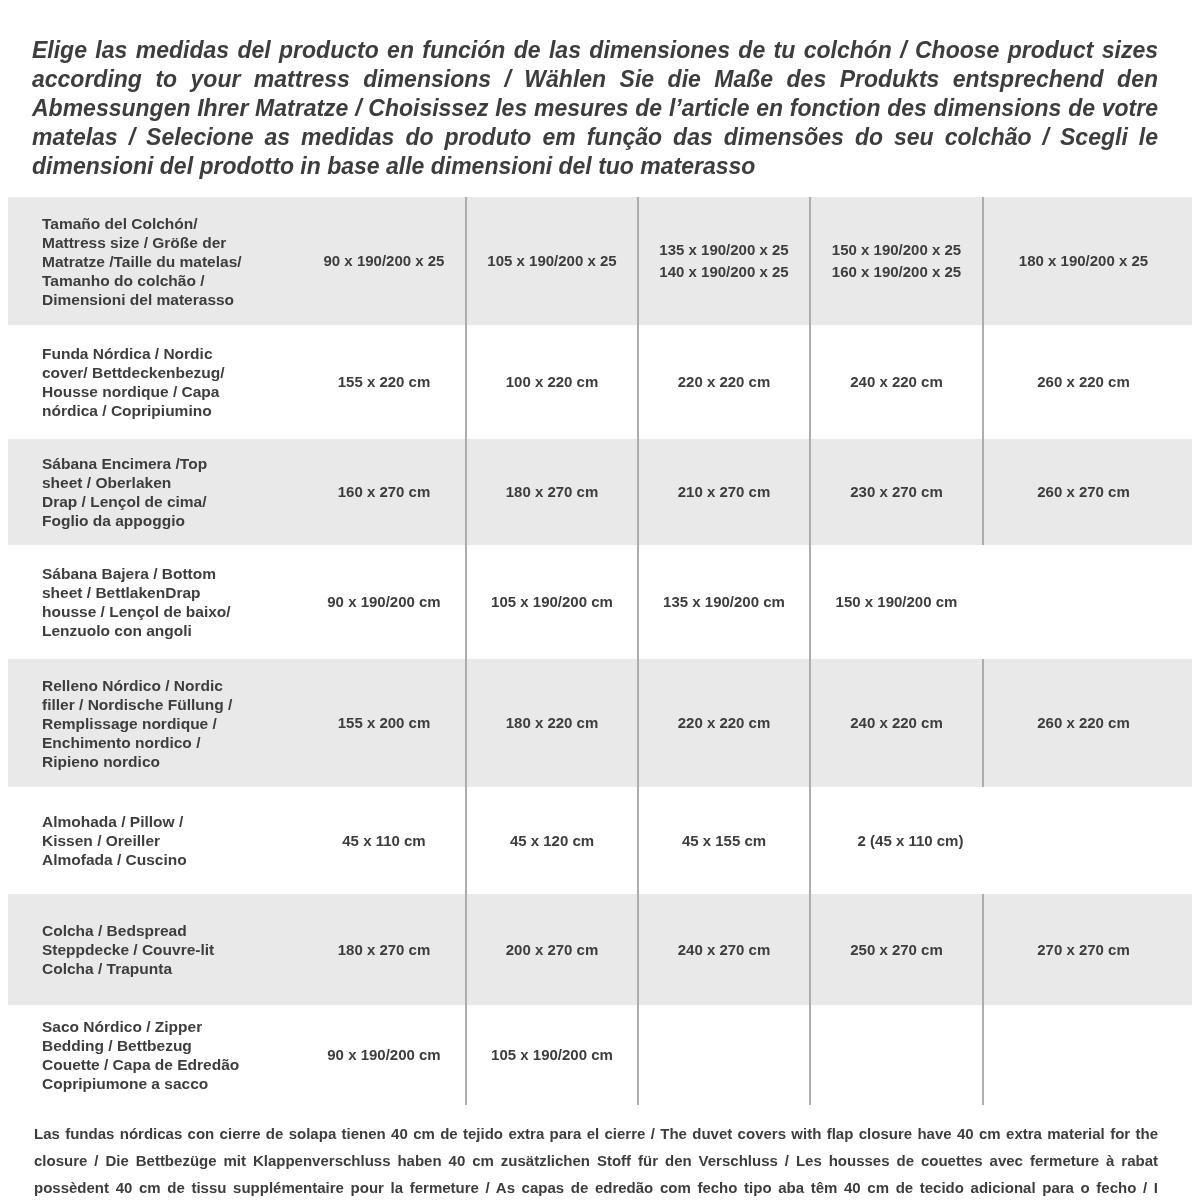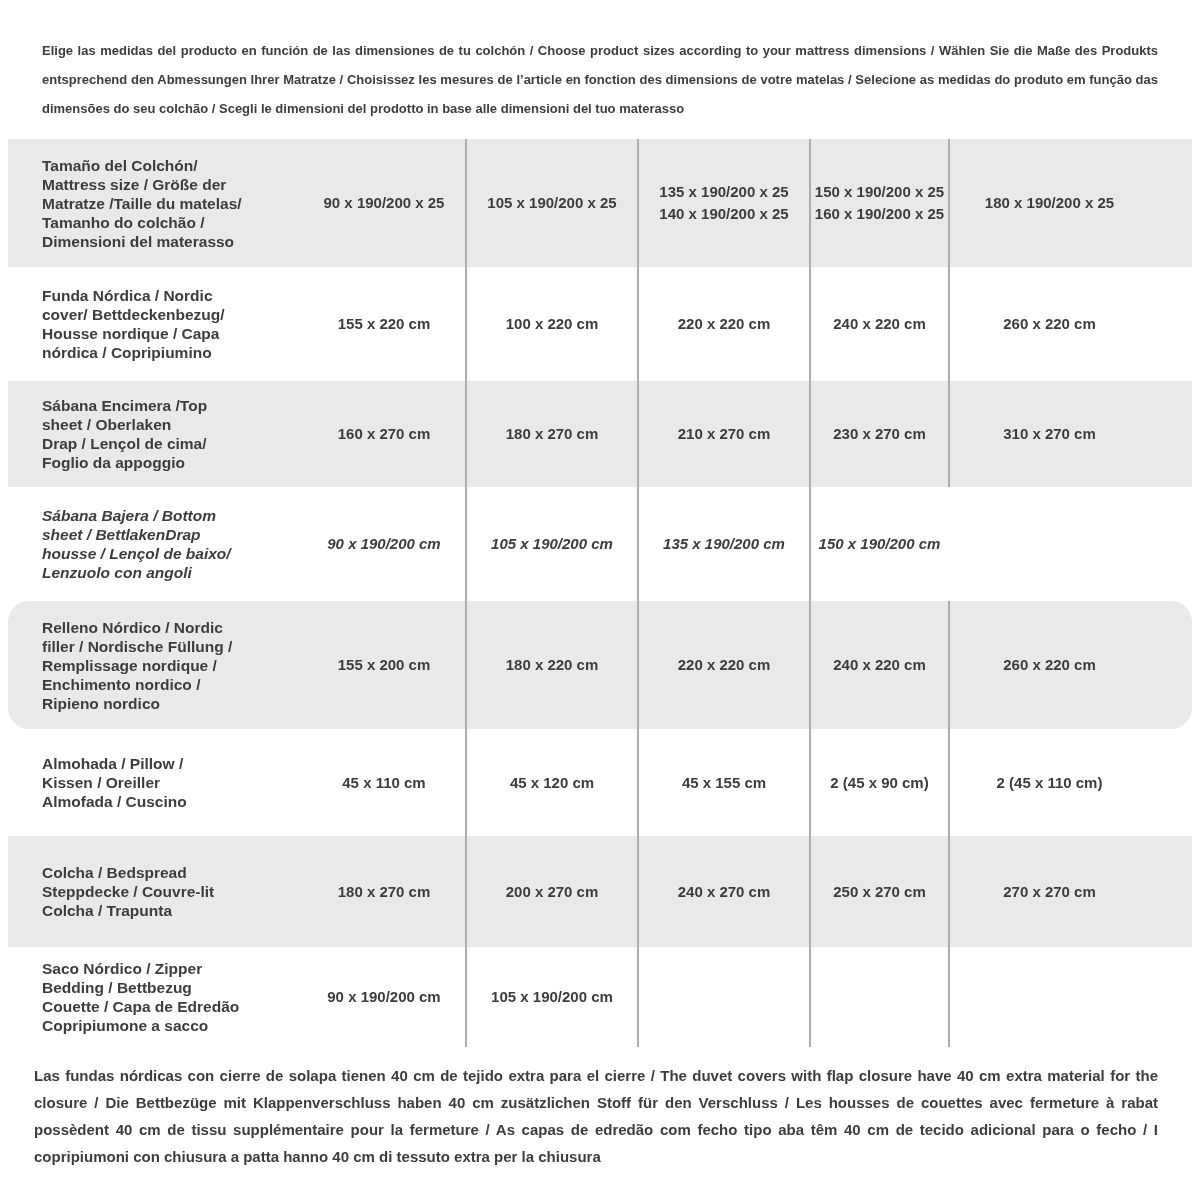--- a/index.html
+++ b/index.html
@@ -9,24 +9,25 @@
   }
   body {
     width: 1200px;
     height: 1200px;
     font-family: "Liberation Sans", "DejaVu Sans", sans-serif;
     font-weight: bold;
     color: #3d3d3d;
     overflow: hidden;
   }
   .intro {
-    margin: 36px 42px 0 42px;
-    font-size: 13px;
+    margin: 36px 42px 0 32px;
+    font-size: 23px;
     line-height: 29px;
     text-align: justify;
+    font-style: italic;
   }
   .size-table {
     margin: 16px 0 0 8px;
     width: 1184px;
   }
   .trow { display: flex; }
   .trow.gray { background: #e9e9e9; }
   .cell {
     box-sizing: border-box;
     display: flex;
@@ -44,27 +45,27 @@
     justify-content: center;
     text-align: center;
     font-size: 15px;
     line-height: 22px;
     white-space: pre-line;
   }
   .cell.val + .cell.val { border-left: 2px solid #adadad; }
   .c1 { width: 162px; }
   .c2 { width: 172px; }
   .c3 { width: 172px; }
-  .c4 { width: 139px; }
+  .c4 { width: 173px; }
   .c5 { width: 201px; }
   .h1 { height: 128px; }
   .h2 { height: 114px; }
   .h3 { height: 106px; }
-  .h4 { height: 114px; font-style: italic; }
-  .h5 { height: 128px; border-radius: 21px; }
+  .h4 { height: 114px; }
+  .h5 { height: 128px; }
   .h6 { height: 107px; }
   .h7 { height: 111px; }
   .h8 { height: 100px; }
   .footer-note {
     margin: 15px 42px 0 34px;
     font-size: 15px;
     line-height: 27px;
     text-align: justify;
   }
 </style>
@@ -104,21 +105,21 @@
 
   <div class="trow gray h3">
     <div class="cell label">Sábana Encimera /Top
 sheet / Oberlaken
 Drap / Lençol de cima/
 Foglio da appoggio</div>
     <div class="cell val c1">160 x 270 cm</div>
     <div class="cell val c2">180 x 270 cm</div>
     <div class="cell val c3">210 x 270 cm</div>
     <div class="cell val c4">230 x 270 cm</div>
-    <div class="cell val c5">310 x 270 cm</div>
+    <div class="cell val c5">260 x 270 cm</div>
   </div>
 
   <div class="trow h4">
     <div class="cell label">Sábana Bajera / Bottom
 sheet / BettlakenDrap
 housse / Lençol de baixo/
 Lenzuolo con angoli</div>
     <div class="cell val c1">90 x 190/200 cm</div>
     <div class="cell val c2">105 x 190/200 cm</div>
     <div class="cell val c3">135 x 190/200 cm</div>
@@ -138,21 +139,20 @@
     <div class="cell val c5">260 x 220 cm</div>
   </div>
 
   <div class="trow h6">
     <div class="cell label">Almohada / Pillow /
 Kissen / Oreiller
 Almofada / Cuscino</div>
     <div class="cell val c1">45 x 110 cm</div>
     <div class="cell val c2">45 x 120 cm</div>
     <div class="cell val c3">45 x 155 cm</div>
-    <div class="cell val c4">2 (45 x 90 cm)</div>
     <div class="cell val c5">2 (45 x 110 cm)</div>
   </div>
 
   <div class="trow gray h7">
     <div class="cell label">Colcha / Bedspread
 Steppdecke / Couvre-lit
 Colcha / Trapunta</div>
     <div class="cell val c1">180 x 270 cm</div>
     <div class="cell val c2">200 x 270 cm</div>
     <div class="cell val c3">240 x 270 cm</div>

